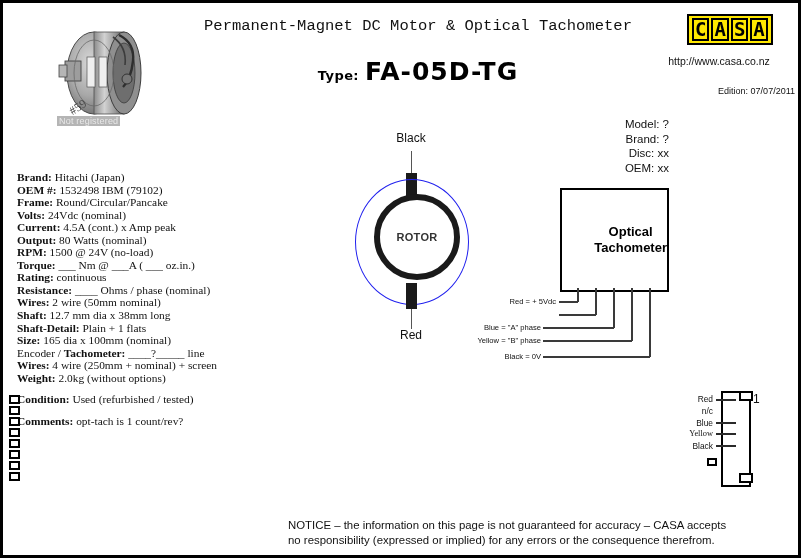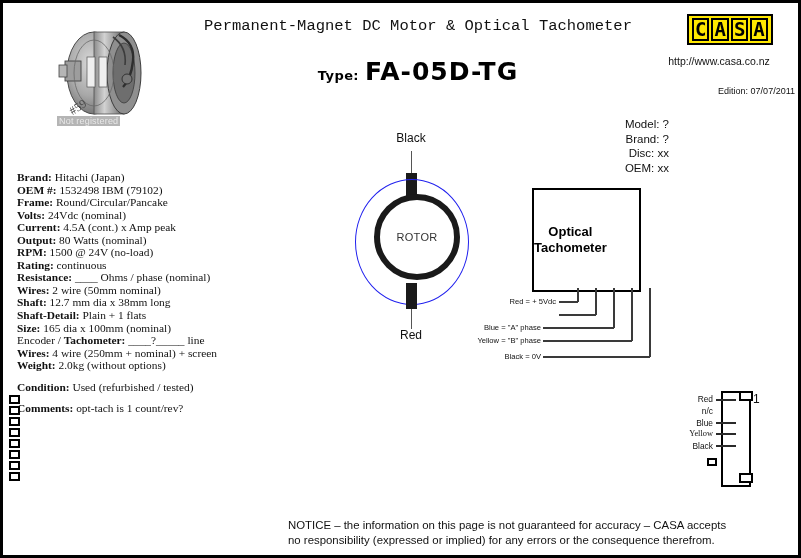--- a/index.html
+++ b/index.html
@@ -43,30 +43,30 @@
   
   .rotorwrap{position:absolute;left:333px;top:128px;width:150px;height:220px;}
   .rlabel{position:absolute;width:100%;text-align:center;
         font-family:"Liberation Sans",sans-serif;font-size:12px;color:#111;}
   .ellipse{position:absolute;left:19px;top:48px;width:112px;height:124px;
         border:1.6px solid #2020ee;border-radius:50%;}
   .ring{position:absolute;left:38px;top:63px;width:74px;height:74px;
         border:6px solid #1a1a1a;border-radius:50%;display:flex;
         align-items:center;justify-content:center;}
   .ring span{font-family:"Liberation Sans",sans-serif;font-size:11px;
-        font-weight:normal;color:#333;letter-spacing:.3px;}
+        font-weight:bold;color:#333;letter-spacing:.3px;}
   .term{position:absolute;left:70px;width:11px;height:26px;background:#1a1a1a;}
   .lead{position:absolute;left:75px;width:1.4px;background:#555;}
 
   
   .mbo{position:absolute;left:556px;top:114px;width:110px;
         text-align:right;font-family:"Liberation Sans",sans-serif;
         font-size:11.5px;line-height:14.6px;color:#111;}
-  .tbox{position:absolute;left:529px;top:185px;width:105px;height:100px;
-        border:2.6px solid #000;display:flex;align-items:center;justify-content:flex-start;}
+  .tbox{position:absolute;left:557px;top:185px;width:105px;height:100px;
+        border:2.6px solid #000;display:flex;align-items:center;justify-content:flex-end;}
   .tbox span{font-family:"Liberation Sans",sans-serif;font-size:13px;
         font-weight:bold;text-align:center;line-height:16px;color:#000;}
 
   .wirelabel{position:absolute;text-align:right;
         font-family:"Liberation Sans",sans-serif;font-size:7.6px;color:#111;white-space:nowrap;}
   .wl-h{position:absolute;height:1.6px;background:#3a3a3a;}
   .wl-v{position:absolute;width:1.6px;background:#3a3a3a;}
 
   
   .conn{position:absolute;left:718px;top:388px;width:26px;height:92px;
@@ -140,20 +140,21 @@
   <div class="edition">Edition: 07/07/2011</div>
 
   <div class="specs">
     <div><b>Brand:</b> <span>Hitachi (Japan)</span></div>
     <div><b>OEM #:</b> <span>1532498 IBM (79102)</span></div>
     <div><b>Frame:</b> <span>Round/Circular/Pancake</span></div>
     <div><b>Volts:</b> <span>24Vdc (nominal)</span></div>
     <div><b>Current:</b> <span>4.5A (cont.) x Amp peak</span></div>
     <div><b>Output:</b> <span>80 Watts (nominal)</span></div>
     <div><b>RPM:</b> <span>1500 @ 24V (no-load)</span></div>
+    <div><b>Torque:</b> <span>___ Nm @ ___A ( ___ oz.in.)</span></div>
     <div><b>Rating:</b> <span>continuous</span></div>
     <div><b>Resistance:</b> <span>____ Ohms / phase (nominal)</span></div>
     <div><b>Wires:</b> <span>2 wire (50mm nominal)</span></div>
     <div><b>Shaft:</b> <span>12.7 mm dia x 38mm long</span></div>
     <div><b>Shaft-Detail:</b> <span>Plain + 1 flats</span></div>
     <div><b>Size:</b> <span>165 dia x 100mm (nominal)</span></div>
     <div><span>Encoder / </span><b>Tachometer:</b> <span>____?_____ line</span></div>
     <div><b>Wires:</b> <span>4 wire (250mm + nominal) + screen</span></div>
     <div><b>Weight:</b> <span>2.0kg (without options)</span></div>
     <div class="gap"></div>

